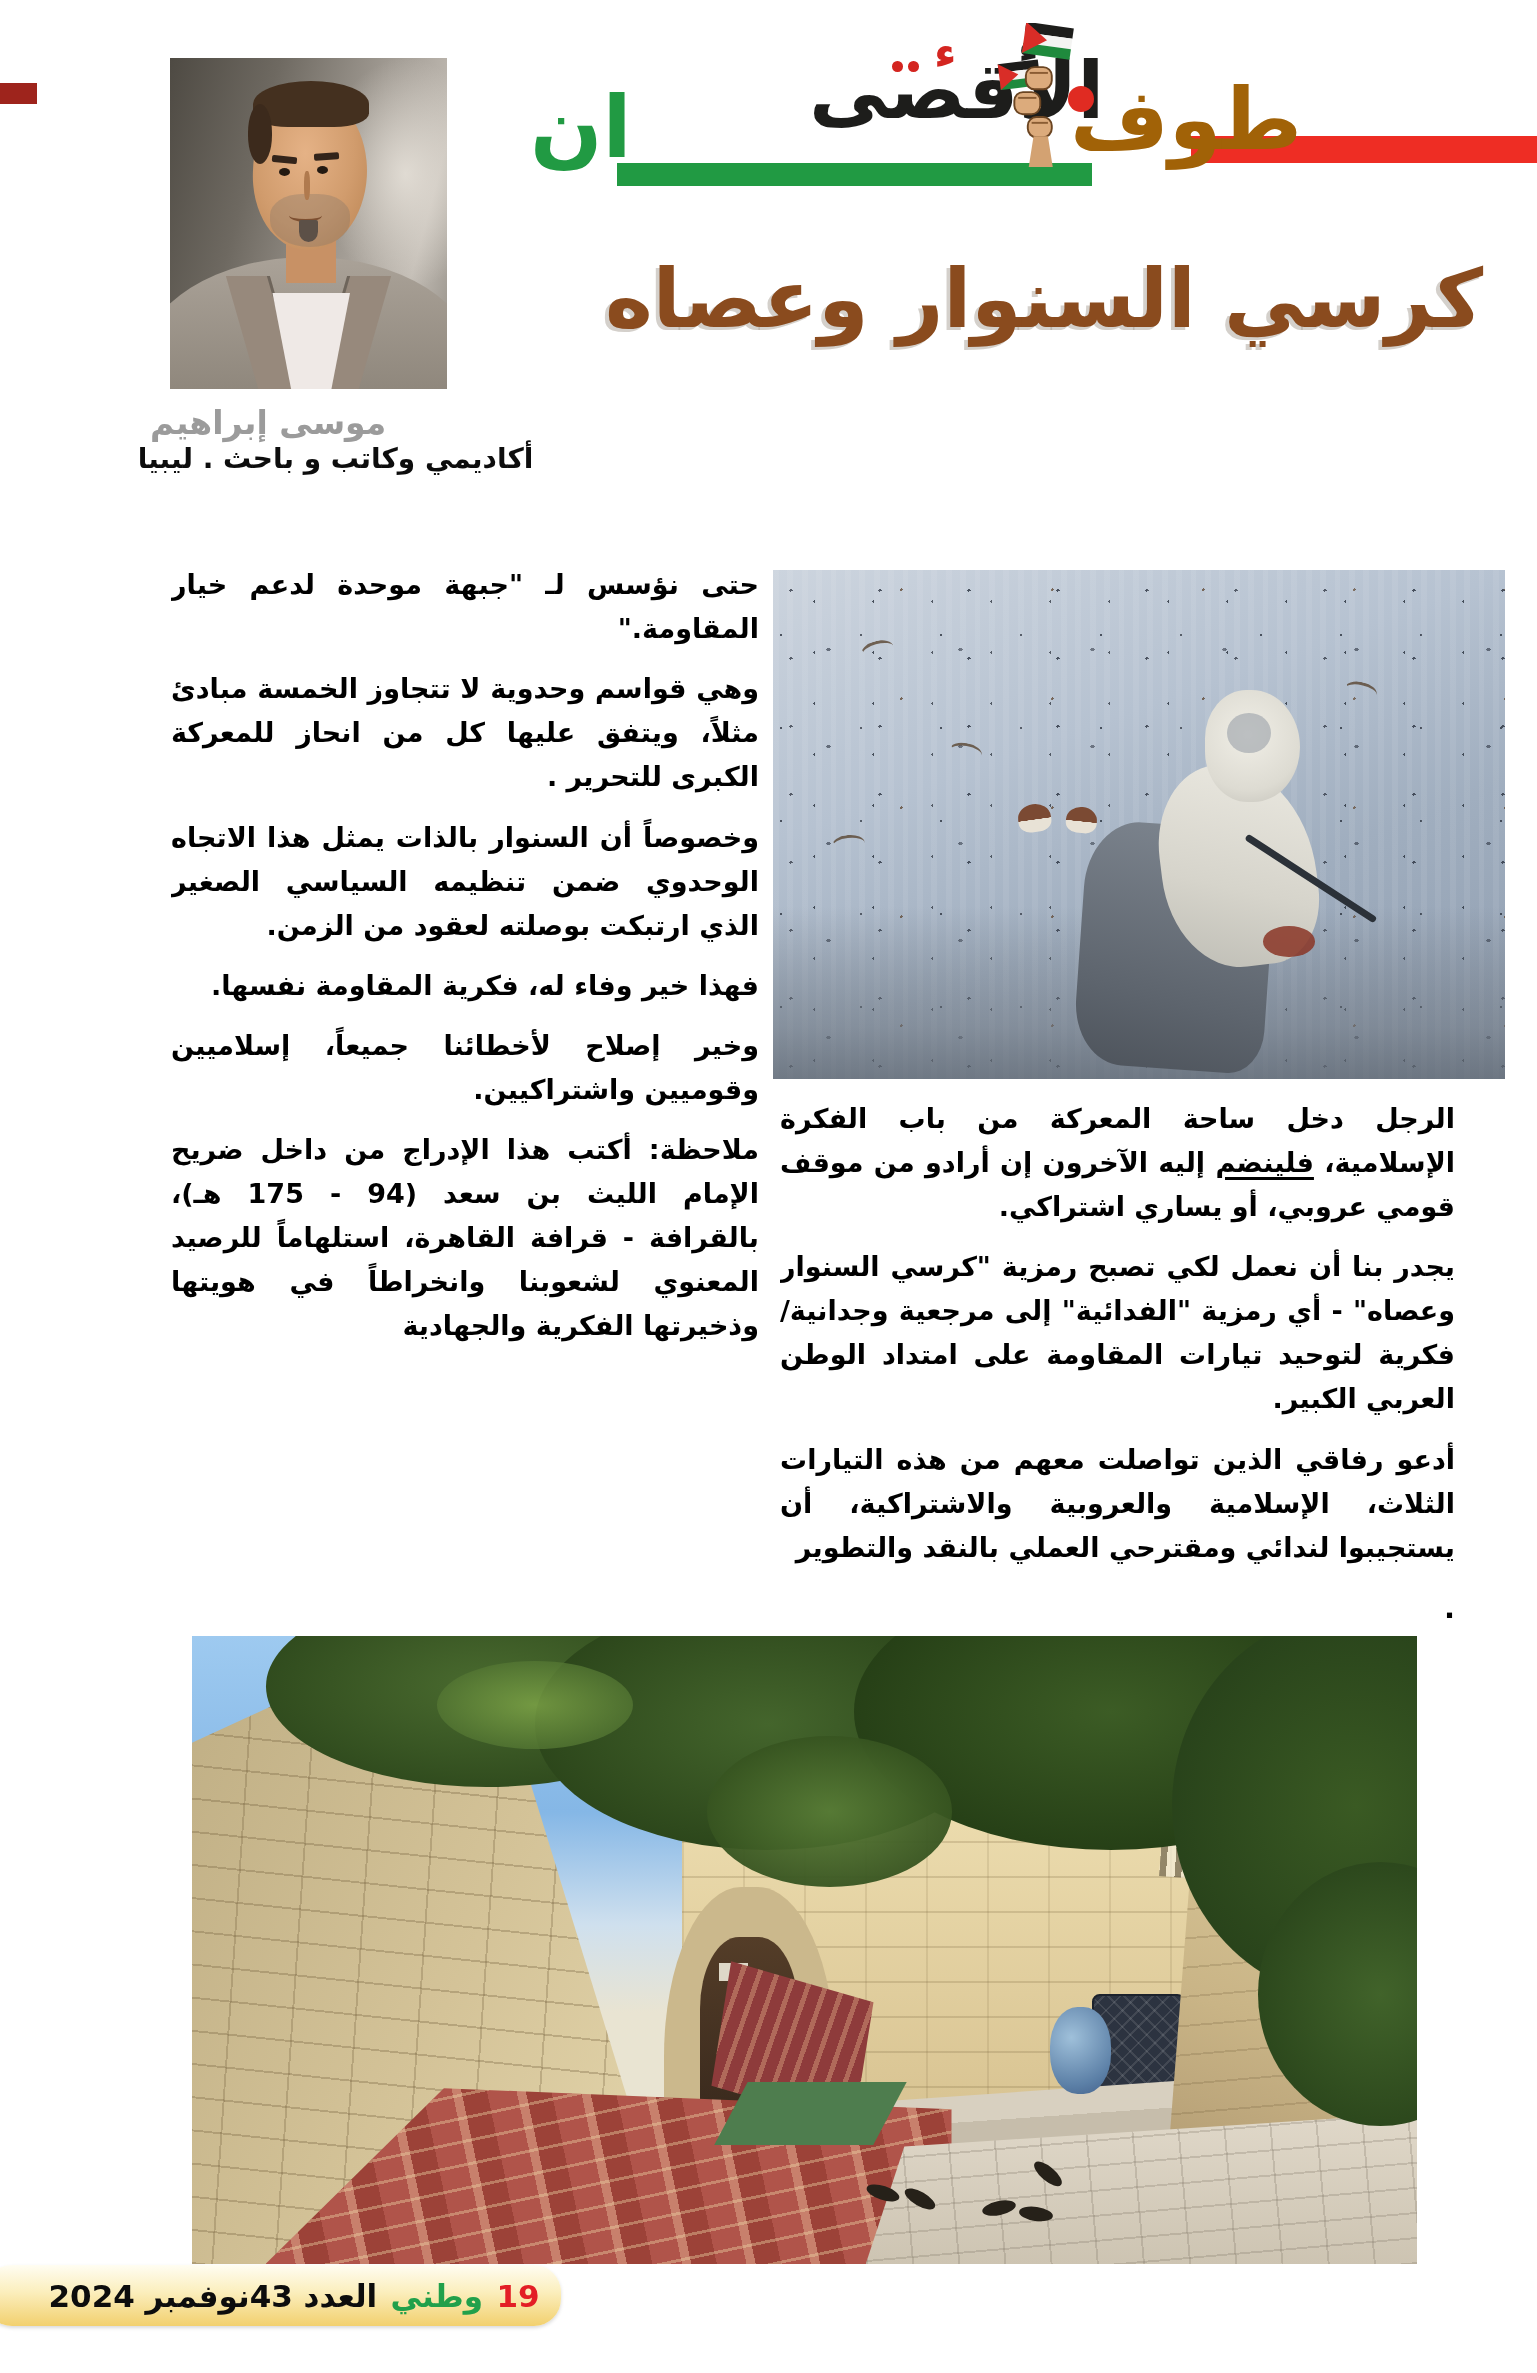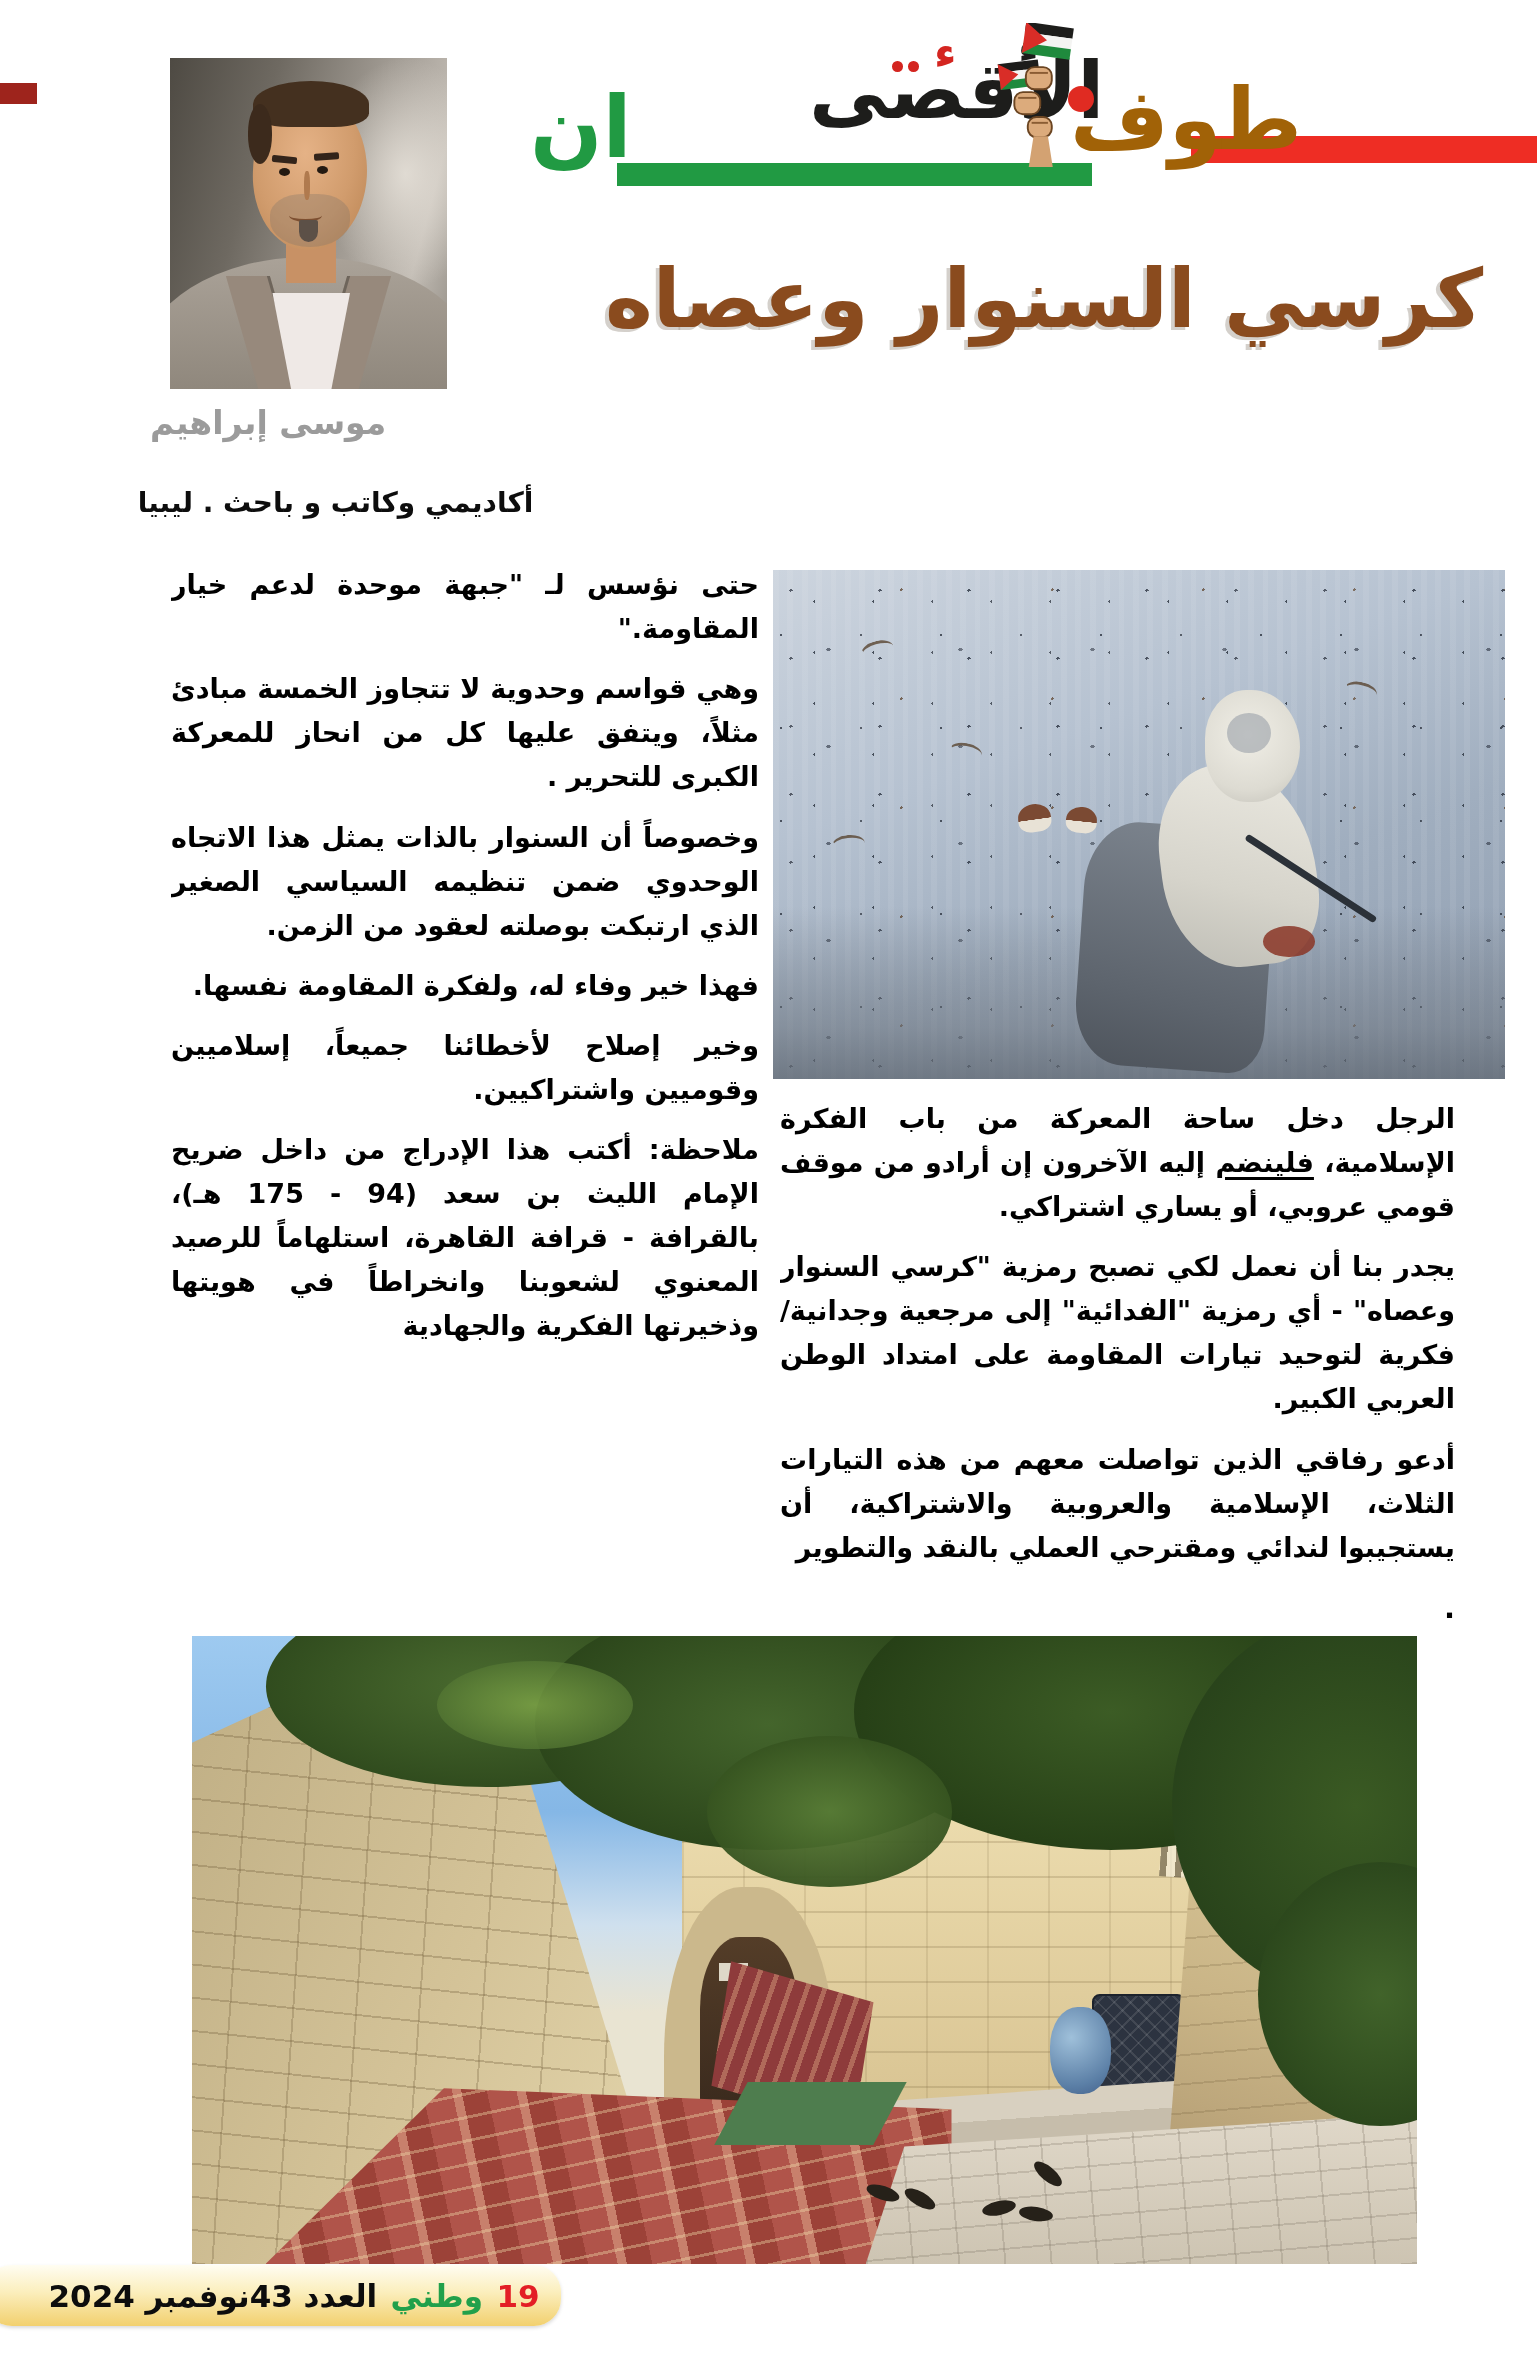--- a/index.html
+++ b/index.html
@@ -39,21 +39,21 @@
   .ap-stubble { position:absolute; left:36%; top:41%; width:29%; height:16%; background:rgba(125,115,105,.32); border-radius:40% 40% 50% 50%; }
   .ap-brow { position:absolute; width:9%; height:2%; background:#33241a; border-radius:1.9px; }
   .ap-eye { position:absolute; width:4%; height:2.4%; background:#241a12; border-radius:50%; }
   .ap-nose { position:absolute; left:48.5%; top:34%; width:2%; height:9%; background:#b07a4e; border-radius:40%; }
   .ap-mouth { position:absolute; left:43%; top:45.5%; width:12%; height:4%; border-bottom:3.8px solid #7d4f30; border-radius:50%; }
   .ap-goatee { position:absolute; left:46.5%; top:49%; width:7%; height:6.5%; background:#5c5047; border-radius:10% 10% 50% 50%; }
 
   .author-name { position:absolute; left:150px; top:403px; width:355px; text-align:left; direction:rtl;
     font-size:33px; font-weight:bold; color:#9b9b9b; }
   .author-bio { position:absolute; left:134px; top:442px; width:403px; text-align:center; direction:rtl;
-    font-size:28px; font-weight:bold; color:#0d0d0d;margin-top:44px; }
+    font-size:28px; font-weight:bold; color:#0d0d0d; }
 
   
   .col { position:absolute; direction:rtl; text-align:justify; text-align-last:right; color:#000;
     font-size:27px; line-height:44px; font-weight:bold; overflow:hidden; }
   .col p { margin:0 0 16.3px; }
   .col-left  { left:171px; top:563px;  width:588px; height:1033px; }
   .col-right { left:780px; top:1097px; width:675px; height:543px; }
   .col u { text-decoration-thickness:2.9px; text-underline-offset:4.8px; }
   .lone-dot { font-size:29px; }
 
@@ -216,21 +216,21 @@
     <div class="ap-mouth"></div>
     <div class="ap-goatee"></div>
   </div>
   <div class="author-name">موسى إبراهيم</div>
   <div class="author-bio">أكاديمي وكاتب و باحث . ليبيا</div>
 
   <div class="col col-left">
     <p>حتى نؤسس لـ "جبهة موحدة لدعم خيار المقاومة."</p>
     <p>وهي قواسم وحدوية لا تتجاوز الخمسة مبادئ مثلاً، ويتفق عليها كل من انحاز للمعركة الكبرى للتحرير .</p>
     <p>وخصوصاً أن السنوار بالذات يمثل هذا الاتجاه الوحدوي ضمن تنظيمه السياسي الصغير الذي ارتبكت بوصلته لعقود من الزمن.</p>
-    <p>فهذا خير وفاء له، ولفكرة المقاومة نفسها.</p>
+    <p>فهذا خير وفاء له، فكرية المقاومة نفسها.</p>
     <p>وخير إصلاح لأخطائنا جميعاً، إسلاميين وقوميين واشتراكيين.</p>
     <p>ملاحظة: أكتب هذا الإدراج من داخل ضريح الإمام الليث بن سعد (94 - 175 هـ)، بالقرافة - قرافة القاهرة، استلهاماً للرصيد المعنوي لشعوبنا وانخراطاً في هويتها وذخيرتها الفكرية والجهادية</p>
   </div>
 
   <div class="painting">
     <div class="pt-texture"></div>
     <div class="pt-arc" style="left:12%; top:14%; transform:rotate(-15deg);"></div>
     <div class="pt-arc" style="left:24%; top:34%; transform:rotate(10deg);"></div>
     <div class="pt-arc" style="left:8%; top:52%; transform:rotate(-6deg);"></div>
     <div class="pt-arc" style="left:78%; top:22%; transform:rotate(12deg);"></div>

